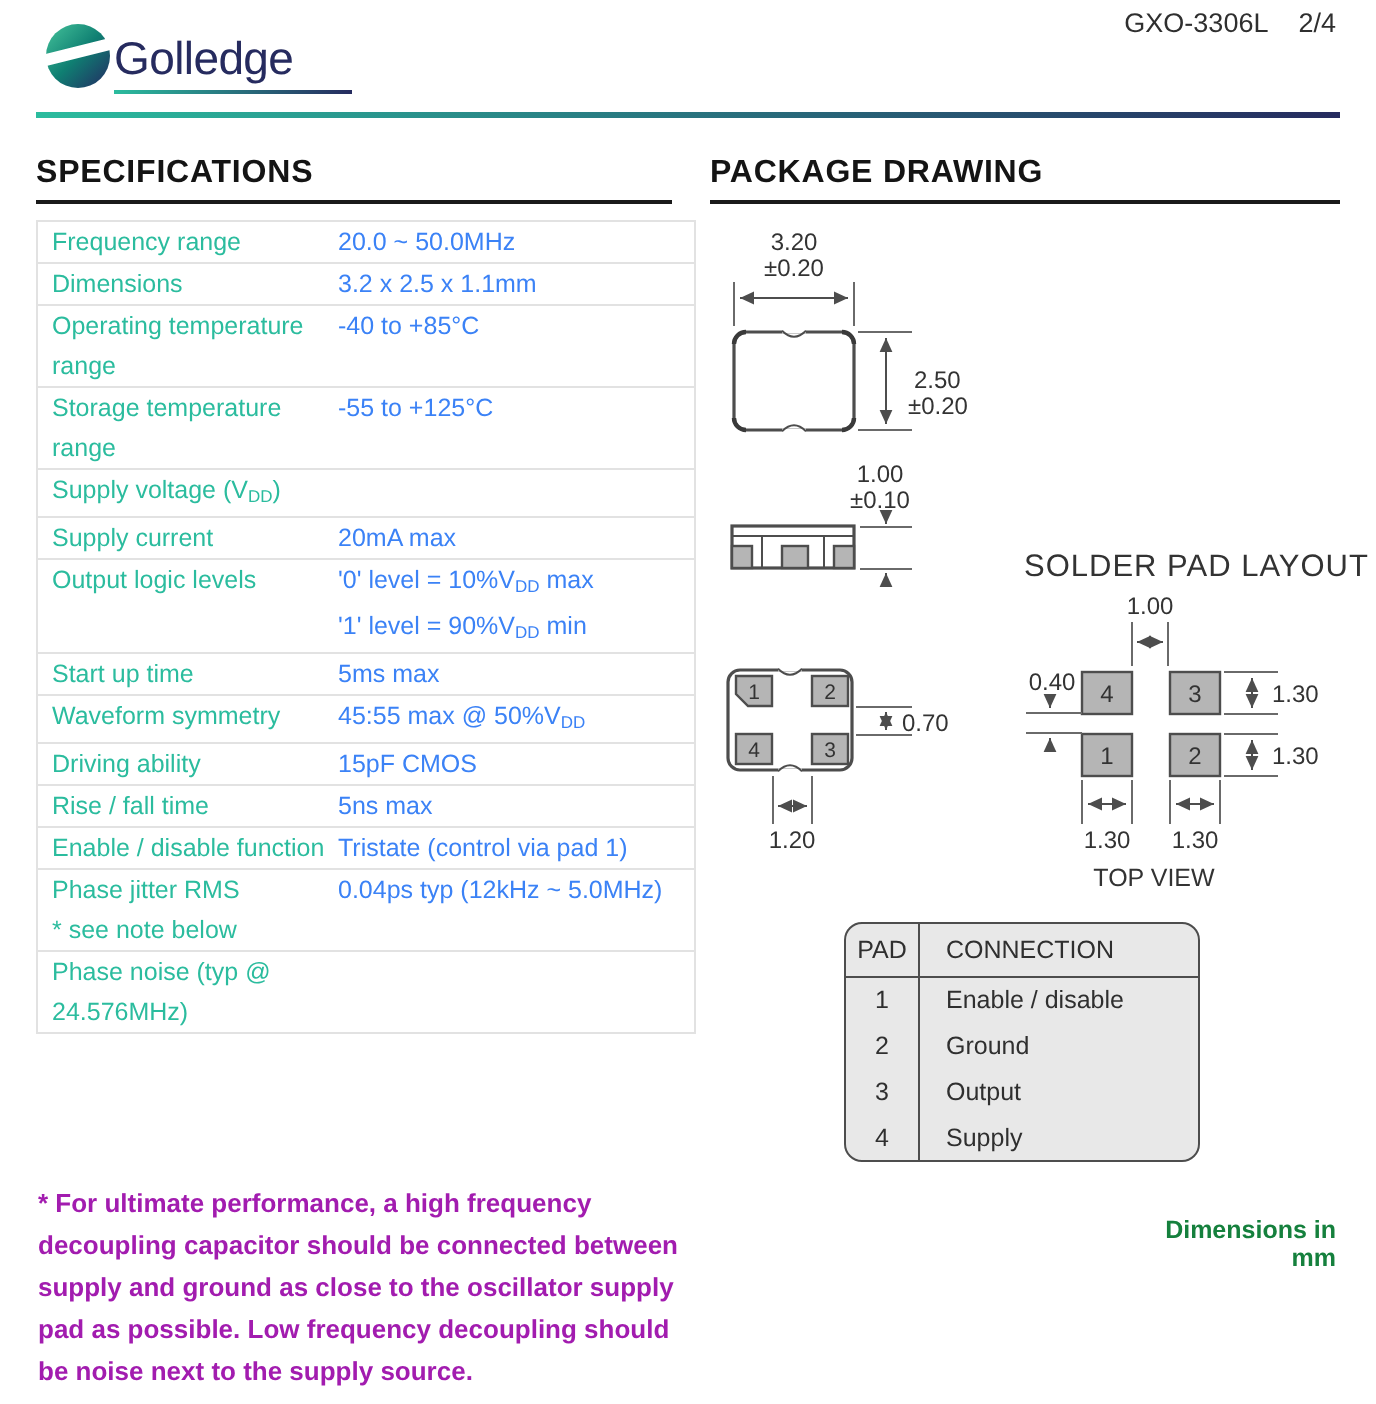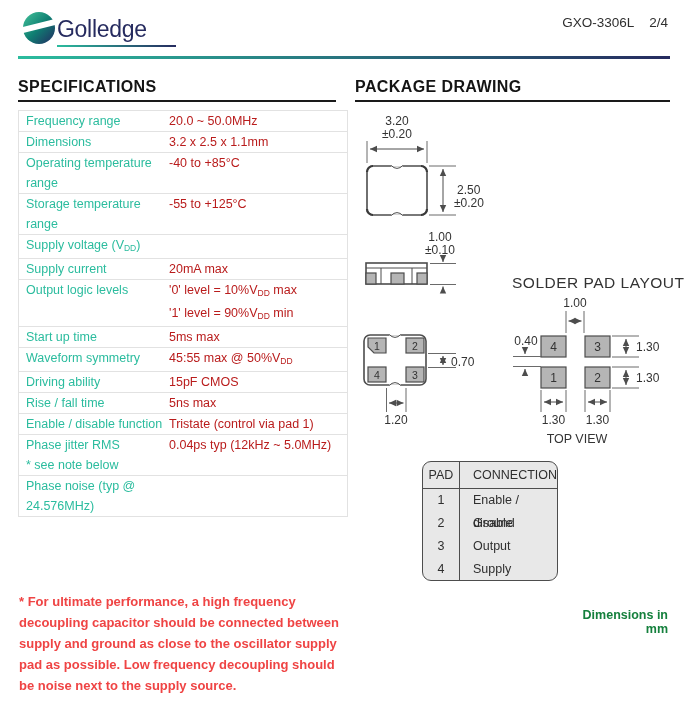--- a/index.html
+++ b/index.html
@@ -6,53 +6,53 @@
   body{
     width:688px;height:702px;position:relative;overflow:hidden;
     background:#ffffff;font-family:"Liberation Sans",sans-serif;
     -webkit-font-smoothing:antialiased;
   }
   
   .logo-wrap{position:absolute;left:21px;top:10px;width:36px;height:36px;}
   .brand{position:absolute;left:57px;top:16px;font-size:23px;font-weight:normal;color:#262b5f;letter-spacing:-0.3px;}
   .brand-underline{position:absolute;left:57px;top:45px;width:119px;height:2px;
     background:linear-gradient(90deg,#2bbc9e,#262b5f);}
-  .doc-ref{position:absolute;right:20px;top:15px;font-size:13.5px;color:#2f2f2f;display:flex;gap:15px;}
+  .doc-ref{position:absolute;right:20px;top:4px;font-size:13.5px;color:#2f2f2f;display:flex;gap:15px;}
   .header-rule{position:absolute;left:18px;top:56px;width:652px;height:3px;
     background:linear-gradient(90deg,#2bbc9e,#262b5f);}
   
   .col-left{position:absolute;left:18px;top:78px;width:318px;}
   .col-right{position:absolute;left:355px;top:78px;width:333px;}
   .sec-title{position:absolute;left:0;top:0;font-size:16px;font-weight:bold;color:#141414;letter-spacing:0.4px;}
   .sec-rule{position:absolute;left:0;top:22px;height:2px;background:#1a1a1a;}
   .col-left .sec-rule{width:318px;}
   .col-right .sec-rule{width:315px;}
   
   .spec-table{position:absolute;left:0;top:32px;width:330px;border:1px solid #e2e2e2;border-bottom:none;box-sizing:border-box;}
   .srow{display:flex;border-bottom:1px solid #e2e2e2;font-size:12.5px;line-height:20px;}
   .slabel{width:143px;padding-left:7px;flex:none;color:#2bbc9e;white-space:nowrap;}
   .slabel.wrap{white-space:normal;}
-  .sval{flex:1;color:#b91c1c;white-space:nowrap;}
+  .sval{flex:1;color:#3b82f6;white-space:nowrap;}
   sub{font-size:8.5px;vertical-align:-2px;}
   
-  .footnote{position:absolute;left:1px;top:513px;font-size:13px;font-weight:bold;color:#ef4444;line-height:21px;white-space:nowrap;}
+  .footnote{position:absolute;left:1px;top:513px;font-size:13px;font-weight:bold;color:#a21caf;line-height:21px;white-space:nowrap;}
   
   .pkg-svg{position:absolute;left:0;top:27px;}
   svg text{font-family:"Liberation Sans",sans-serif;fill:#333333;}
   .dim-line{stroke:#4d4d4d;stroke-width:1;fill:none;}
   .ext-line{stroke:#6a6a6a;stroke-width:1;fill:none;}
   .body-line{stroke:#4d4d4d;stroke-width:1.6;fill:#ffffff;}
   .thin-line{stroke:#4d4d4d;stroke-width:1;fill:none;}
   .pad-gray{fill:#b5b5b5;stroke:#4d4d4d;stroke-width:1.2;}
   .corner-accent{stroke:#3a3a3a;stroke-width:2.2;fill:none;}
   .dim-text{font-size:12px;}
   .num-text{font-size:10.5px;}
   .padnum-text{font-size:12px;}
   
-  .pad-table{position:absolute;left:67px;top:383px;width:136px;height:120px;box-sizing:border-box;
+  .pad-table{position:absolute;left:67px;top:383px;width:178px;height:120px;box-sizing:border-box;
     background:#e8e8e8;border:1.6px solid #4d4d4d;border-radius:9px;overflow:hidden;
     font-size:12.5px;color:#2f2f2f;}
   .pt-header{display:flex;height:26px;line-height:26px;border-bottom:1.4px solid #4d4d4d;}
   .pt-row{display:flex;height:23px;line-height:23px;}
   .pt-c1{width:36px;flex:none;text-align:center;border-right:1.4px solid #4d4d4d;}
   .pt-c2{flex:1;padding-left:13px;}
   .units-note{position:absolute;left:205px;top:530px;width:108px;text-align:right;font-size:12.5px;font-weight:600;color:#15803d;}
 </style>
 </head>
 <body>

